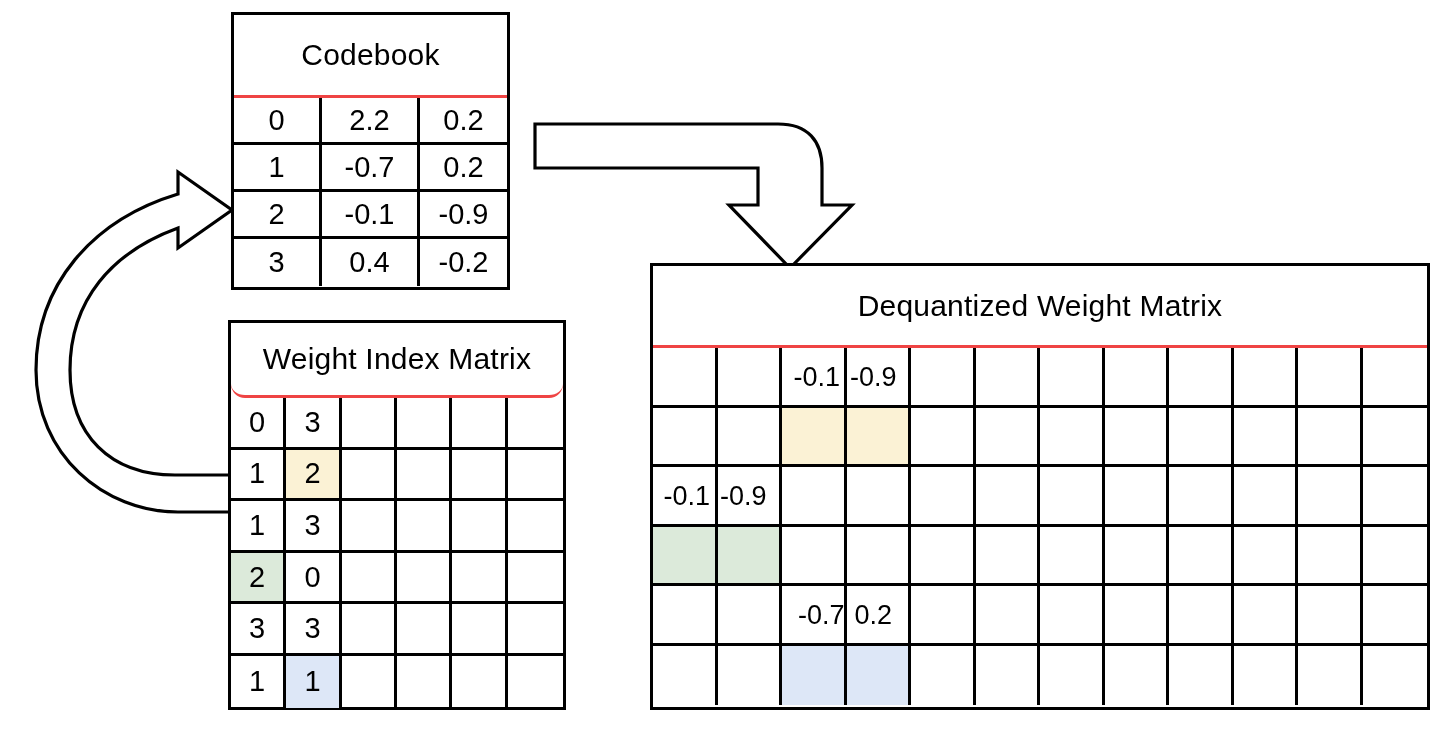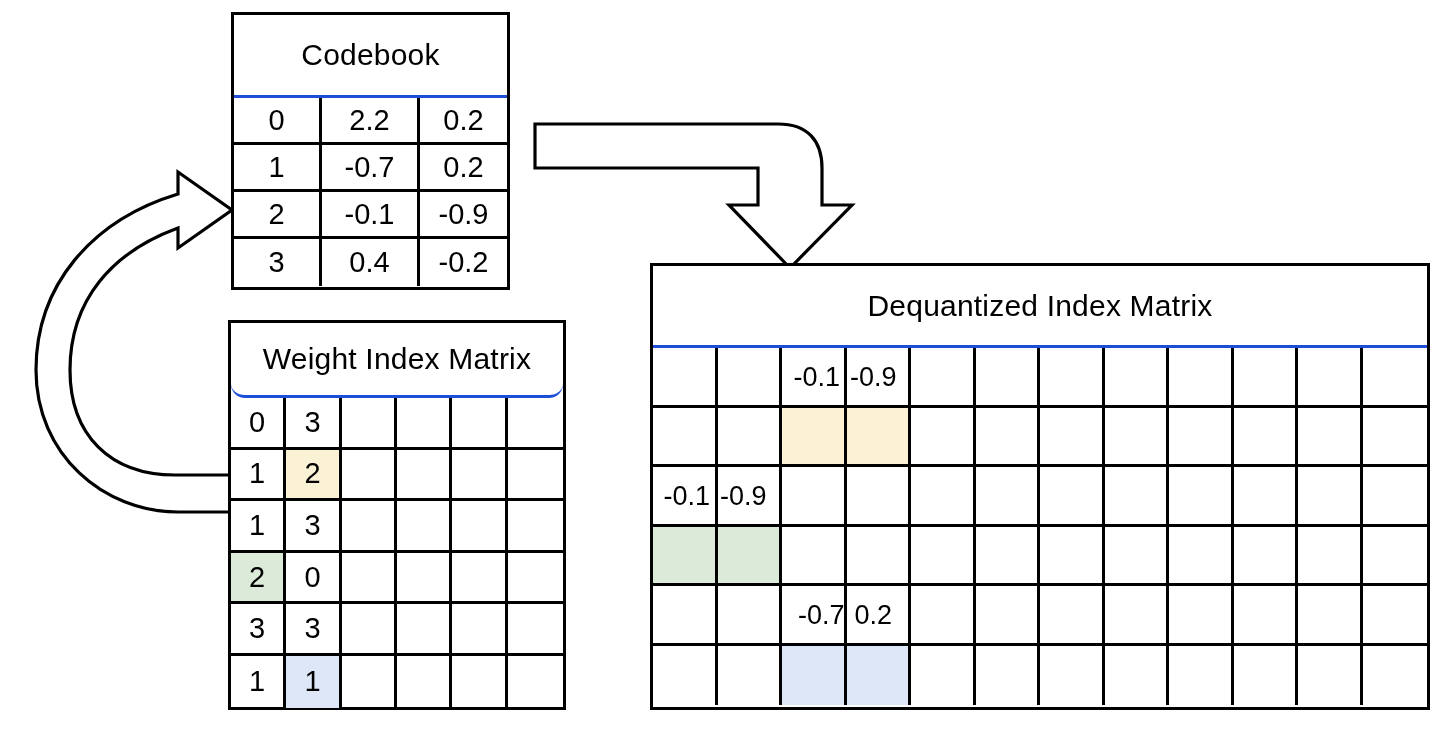--- a/index.html
+++ b/index.html
@@ -10,21 +10,21 @@
     overflow:hidden;
     position:relative;
   }
   .stage{position:absolute;left:0;top:0;width:1450px;height:736px;}
 
   
   .tbl{position:absolute;box-sizing:border-box;border:3px solid #000;background:#fff;}
   .tbl-title{
     box-sizing:border-box;
     display:flex;align-items:center;justify-content:center;
-    border-bottom:3px solid #1d4ed8;
+    border-bottom:3px solid #ef4444;
     font-weight:400;
     letter-spacing:.2px;
     white-space:nowrap;
   }
   .grid{display:grid;box-sizing:border-box;}
   .cell{
     box-sizing:border-box;
     border-right:3px solid #000;
     border-bottom:3px solid #000;
     display:flex;align-items:center;justify-content:center;
@@ -168,21 +168,21 @@
       <div class="cell last-row">1</div>
       <div class="cell last-row hl-blue">1</div>
       <div class="cell last-row"></div>
       <div class="cell last-row"></div>
       <div class="cell last-row"></div>
       <div class="cell last-row last-col"></div>
     </div>
   </div>
 
   <div class="tbl" id="dqm">
-    <div class="tbl-title">Dequantized Index Matrix</div>
+    <div class="tbl-title">Dequantized Weight Matrix</div>
     <div class="grid" id="dqm-grid">
         <div class="cell"></div>
         <div class="cell"></div>
         <div class="cell"></div>
         <div class="cell"></div>
         <div class="cell"></div>
         <div class="cell"></div>
         <div class="cell"></div>
         <div class="cell"></div>
         <div class="cell"></div>

